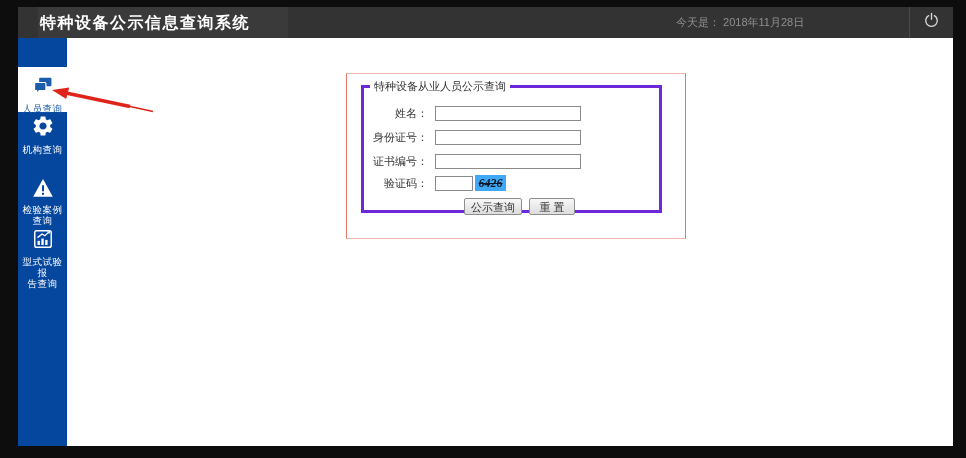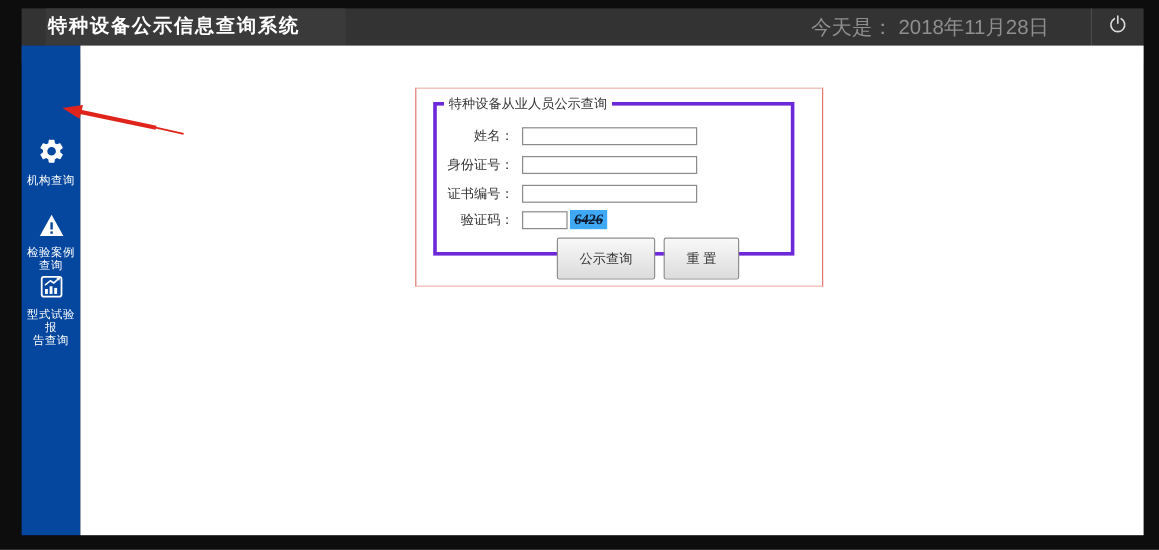--- a/index.html
+++ b/index.html
@@ -4,21 +4,21 @@
 <style>
   * { margin:0; padding:0; box-sizing:border-box; }
   body { font-family:"Liberation Sans", sans-serif; background:#000; }
   .page { position:relative; width:966px; height:458px; background:#0d0d0d; overflow:hidden; }
 
   
   .header { position:absolute; left:18px; top:7px; width:935px; height:45px; background:#333333; }
   .logo-strip { position:absolute; left:20px; top:0; width:250px; height:31px; background:#3a3a3a; }
   .app-title { position:absolute; left:22px; top:0; line-height:31px; color:#ffffff;
                font-size:16px; font-weight:bold; letter-spacing:1.5px; white-space:nowrap; }
-  .date-box { position:absolute; left:658px; top:0; line-height:31px; font-size:17px; color:#8f8f8f; white-space:nowrap; }
+  .date-box { position:absolute; left:658px; top:0; line-height:31px; font-size:11px; color:#8f8f8f; white-space:nowrap; }
   .power-box { position:absolute; right:0; top:0; width:44px; height:31px; border-left:1px solid #4a4a4a;
                display:flex; align-items:center; justify-content:center; cursor:pointer; }
 
   
   .sidebar { position:absolute; left:18px; top:38px; width:49px; height:408px; background:#05479e; }
   .nav-item { position:absolute; left:0; width:49px; color:#fff; text-align:center; cursor:pointer; }
   .nav-item .ico { display:block; margin:0 auto 2px; }
   .nav-item .lbl { display:block; font-size:9.5px; line-height:11px; letter-spacing:0.5px; }
   .nav-item.active { background:#ffffff; color:#1a5dab; }
   .ni-1 { top:29px; height:45px; padding-top:8px; }
@@ -36,21 +36,21 @@
   .frow { position:absolute; left:0; display:flex; align-items:center; height:18px; }
   .frow label { display:inline-block; width:64px; text-align:right; font-size:11px; color:#333; margin-right:7px; }
   .frow input { width:146px; height:15px; border:1px solid #8b8b8b; background:#fff; font-size:11px; padding:0 2px; }
   .frow input.small { width:38px; }
   .r1 { top:10px; } .r2 { top:34px; } .r3 { top:58px; } .r4 { top:80px; }
   .captcha { display:inline-block; width:31px; height:16px; margin-left:2px; background:#3fa9f5;
              color:#0f172a; font-size:12px; font-weight:bold; font-style:italic;
              text-decoration:line-through; text-align:center; line-height:16px; cursor:pointer;
              font-family:"Liberation Serif", serif; }
   .btn-row { position:absolute; left:100px; top:104px; display:flex; gap:7px; }
-  .btn { min-width:46px; height:35px; font-size:11px; color:#333; padding:0 18px; cursor:pointer;
+  .btn { min-width:46px; height:17px; font-size:11px; color:#333; padding:0 6px; cursor:pointer;
          border:1px solid #8e8e8e; border-radius:2px;
          background:linear-gradient(#f8f8f8, #dcdcdc); line-height:14px; }
 
   .annotation { position:absolute; left:0; top:0; width:966px; height:458px; pointer-events:none; }
 </style>
 </head>
 <body>
 
 <div class="page">
 
@@ -66,20 +66,29 @@
         <svg width="19" height="19" viewBox="0 0 24 24" fill="none" stroke="#d9d9d9" stroke-width="1.7" stroke-linecap="round">
           <path d="M8.4 5.8a7.3 7.3 0 1 0 7.2 0"></path>
           <line x1="12" y1="3" x2="12" y2="10.5"></line>
         </svg>
       </span>
     </div>
   </div>
 
   <div class="sidebar">
 
+    <div class="nav-item active ni-1">
+      <span class="ico">
+        <svg width="22" height="22" viewBox="0 0 24 24">
+          <path fill="#1a5dab" d="M9 3h11a1.2 1.2 0 0 1 1.2 1.2v7A1.2 1.2 0 0 1 20 12.4H9a1.2 1.2 0 0 1-1.2-1.2v-7A1.2 1.2 0 0 1 9 3z"></path>
+          <path fill="#1a5dab" stroke="#ffffff" stroke-width="1.3" d="M4 8.2h10a1.2 1.2 0 0 1 1.2 1.2v6.4A1.2 1.2 0 0 1 14 17h-6l-3.6 3.6.6-3.6H4a1.2 1.2 0 0 1-1.2-1.2V9.4A1.2 1.2 0 0 1 4 8.2z"></path>
+        </svg>
+      </span>
+      <span class="lbl">人员查询</span>
+    </div>
 
     <div class="nav-item ni-2">
       <span class="ico">
         <svg width="24" height="24" viewBox="0 0 24 24">
           <path fill="#ffffff" d="M19.14 12.94c.04-.3.06-.61.06-.94 0-.32-.02-.64-.07-.94l2.03-1.58c.18-.14.23-.41.12-.61l-1.92-3.32c-.12-.22-.37-.29-.59-.22l-2.39.96c-.5-.38-1.03-.7-1.62-.94l-.36-2.54c-.04-.24-.24-.41-.48-.41h-3.84c-.24 0-.43.17-.47.41l-.36 2.54c-.59.24-1.13.57-1.62.94l-2.39-.96c-.22-.08-.47 0-.59.22L2.74 8.87c-.12.21-.08.47.12.61l2.03 1.58c-.05.3-.09.63-.09.94s.02.64.07.94l-2.03 1.58c-.18.14-.23.41-.12.61l1.92 3.32c.12.22.37.29.59.22l2.39-.96c.5.38 1.03.7 1.62.94l.36 2.54c.05.24.24.41.48.41h3.84c.24 0 .44-.17.47-.41l.36-2.54c.59-.24 1.13-.56 1.62-.94l2.39.96c.22.08.47 0 .59-.22l1.92-3.32c.12-.22.07-.47-.12-.61l-2.01-1.58zM12 15.6c-1.98 0-3.6-1.62-3.6-3.6s1.62-3.6 3.6-3.6 3.6 1.62 3.6 3.6-1.62 3.6-3.6 3.6z"></path>
         </svg>
       </span>
       <span class="lbl">机构查询</span>
     </div>
 

